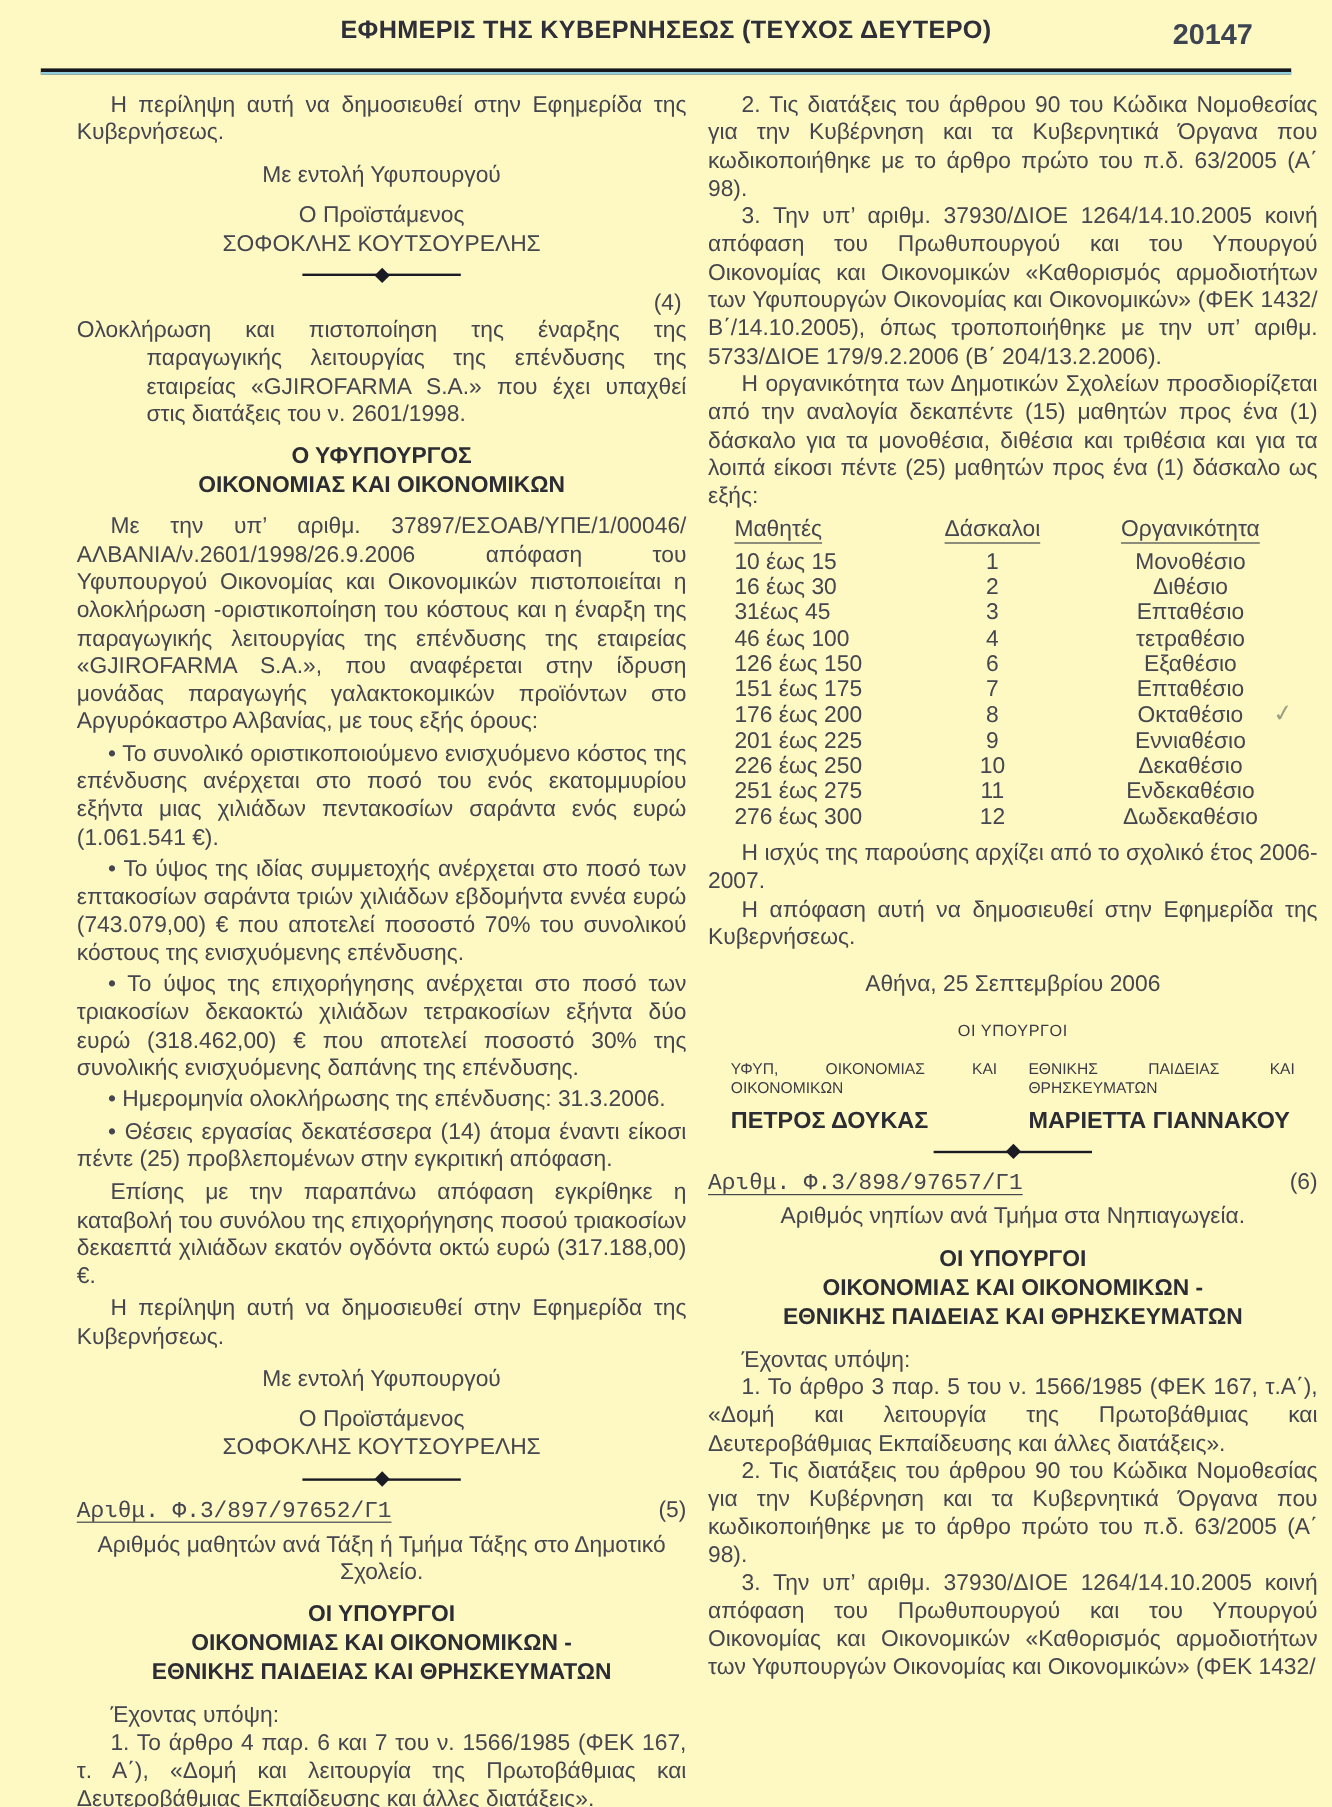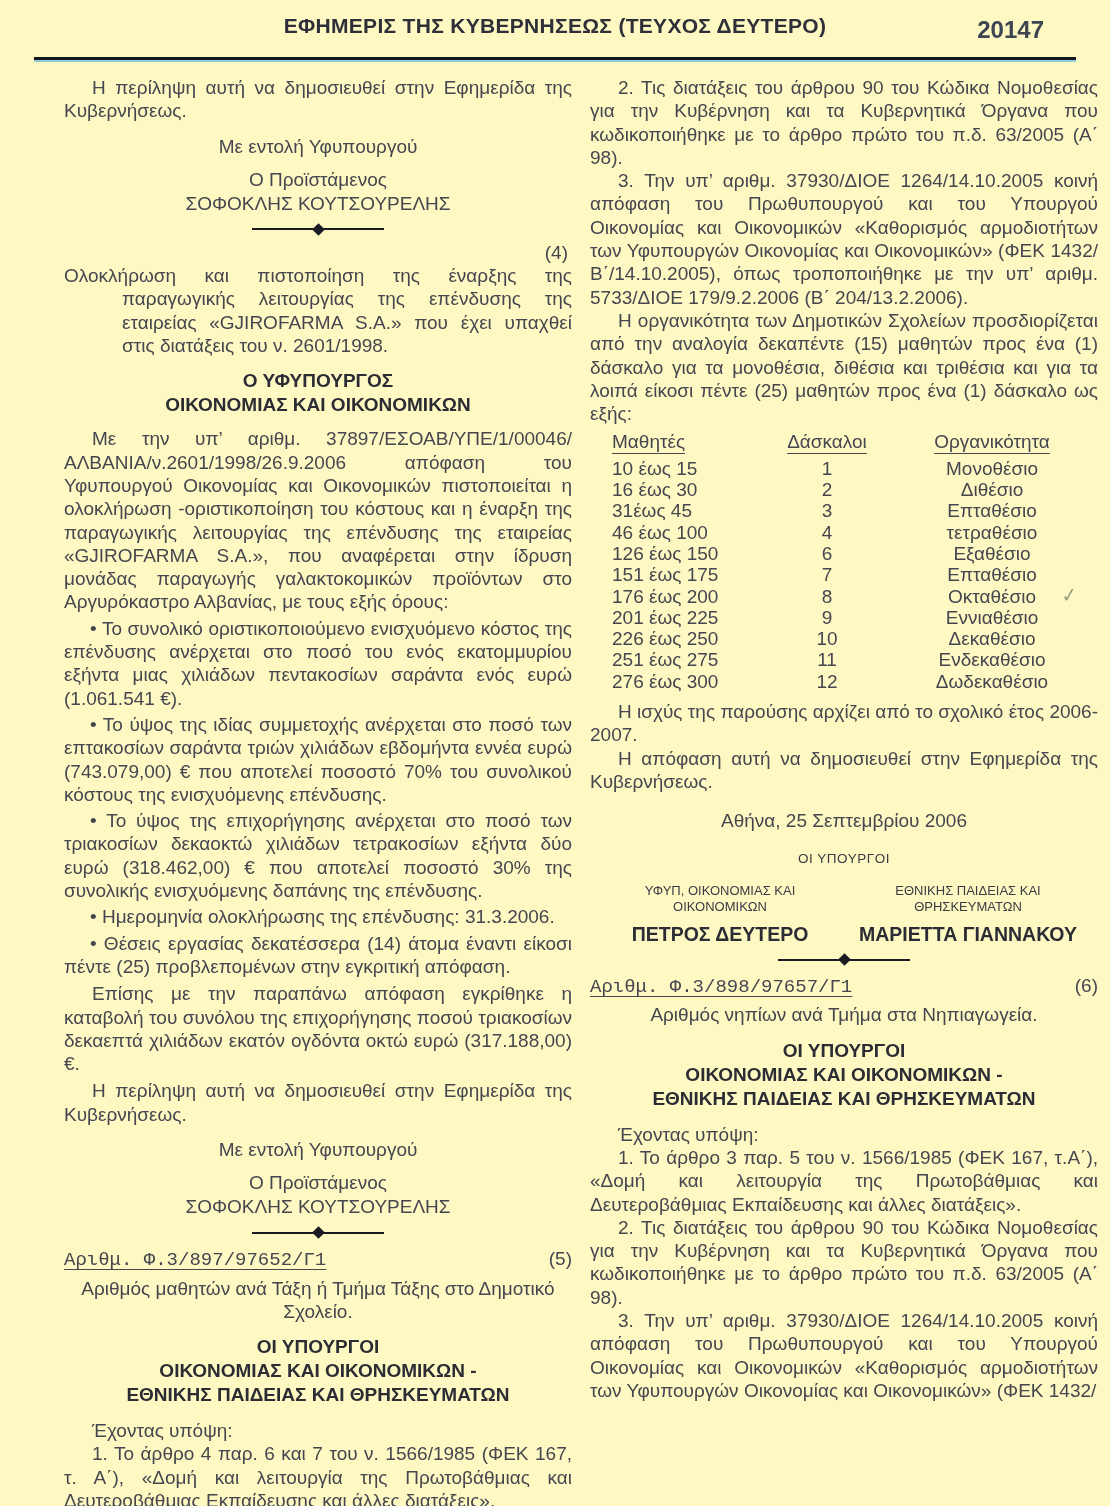--- a/index.html
+++ b/index.html
@@ -53,21 +53,21 @@
   .c-teachers{width:118px;text-align:center;}
   .c-type{flex:1;text-align:center;}
   .thead .c-students{text-align:left;}
   .check-mark{
     position:absolute;right:20px;top:508px;color:#8a9178;font-size:20px;
     transform:rotate(-8deg);opacity:.85;
   }
   
   .ministers-label{text-align:center;font-size:13.5px;color:#3a3b44;letter-spacing:.5px;}
   .sig-row{display:flex;justify-content:center;gap:26px;margin-top:13px;text-indent:0;}
-  .sig{width:222px;text-align:center;}
+  .sig{width:222px;}
   .sig-dept{font-size:13px;line-height:16.5px;color:#3a3b44;}
   .sig-name{font-weight:bold;font-size:19.5px;margin-top:7px;color:#2b2c34;}
   .date-line{text-align:center;margin-top:16px;}
 </style>
 </head>
 <body>
 
 <div class="page">
 
   <div class="masthead">
@@ -224,21 +224,21 @@
 
       <p class="indent">Η απόφαση αυτή να δημοσιευθεί στην Εφημερίδα της Κυβερνήσεως.</p>
 
       <p class="date-line">Αθήνα, 25 Σεπτεμβρίου 2006</p>
 
       <p class="ministers-label mt14">ΟΙ ΥΠΟΥΡΓΟΙ</p>
 
       <div class="sig-row">
         <div class="sig">
           <div class="sig-dept">ΥΦΥΠ, ΟΙΚΟΝΟΜΙΑΣ ΚΑΙ ΟΙΚΟΝΟΜΙΚΩΝ</div>
-          <div class="sig-name">ΠΕΤΡΟΣ ΔΕΥΤΕΡΟ</div>
+          <div class="sig-name">ΠΕΤΡΟΣ ΔΟΥΚΑΣ</div>
         </div>
         <div class="sig">
           <div class="sig-dept">ΕΘΝΙΚΗΣ ΠΑΙΔΕΙΑΣ ΚΑΙ ΘΡΗΣΚΕΥΜΑΤΩΝ</div>
           <div class="sig-name">ΜΑΡΙΕΤΤΑ ΓΙΑΝΝΑΚΟΥ</div>
         </div>
       </div>
 
       <div class="sep mt12">
         <span class="line"></span>
         <span class="diamond"></span>

